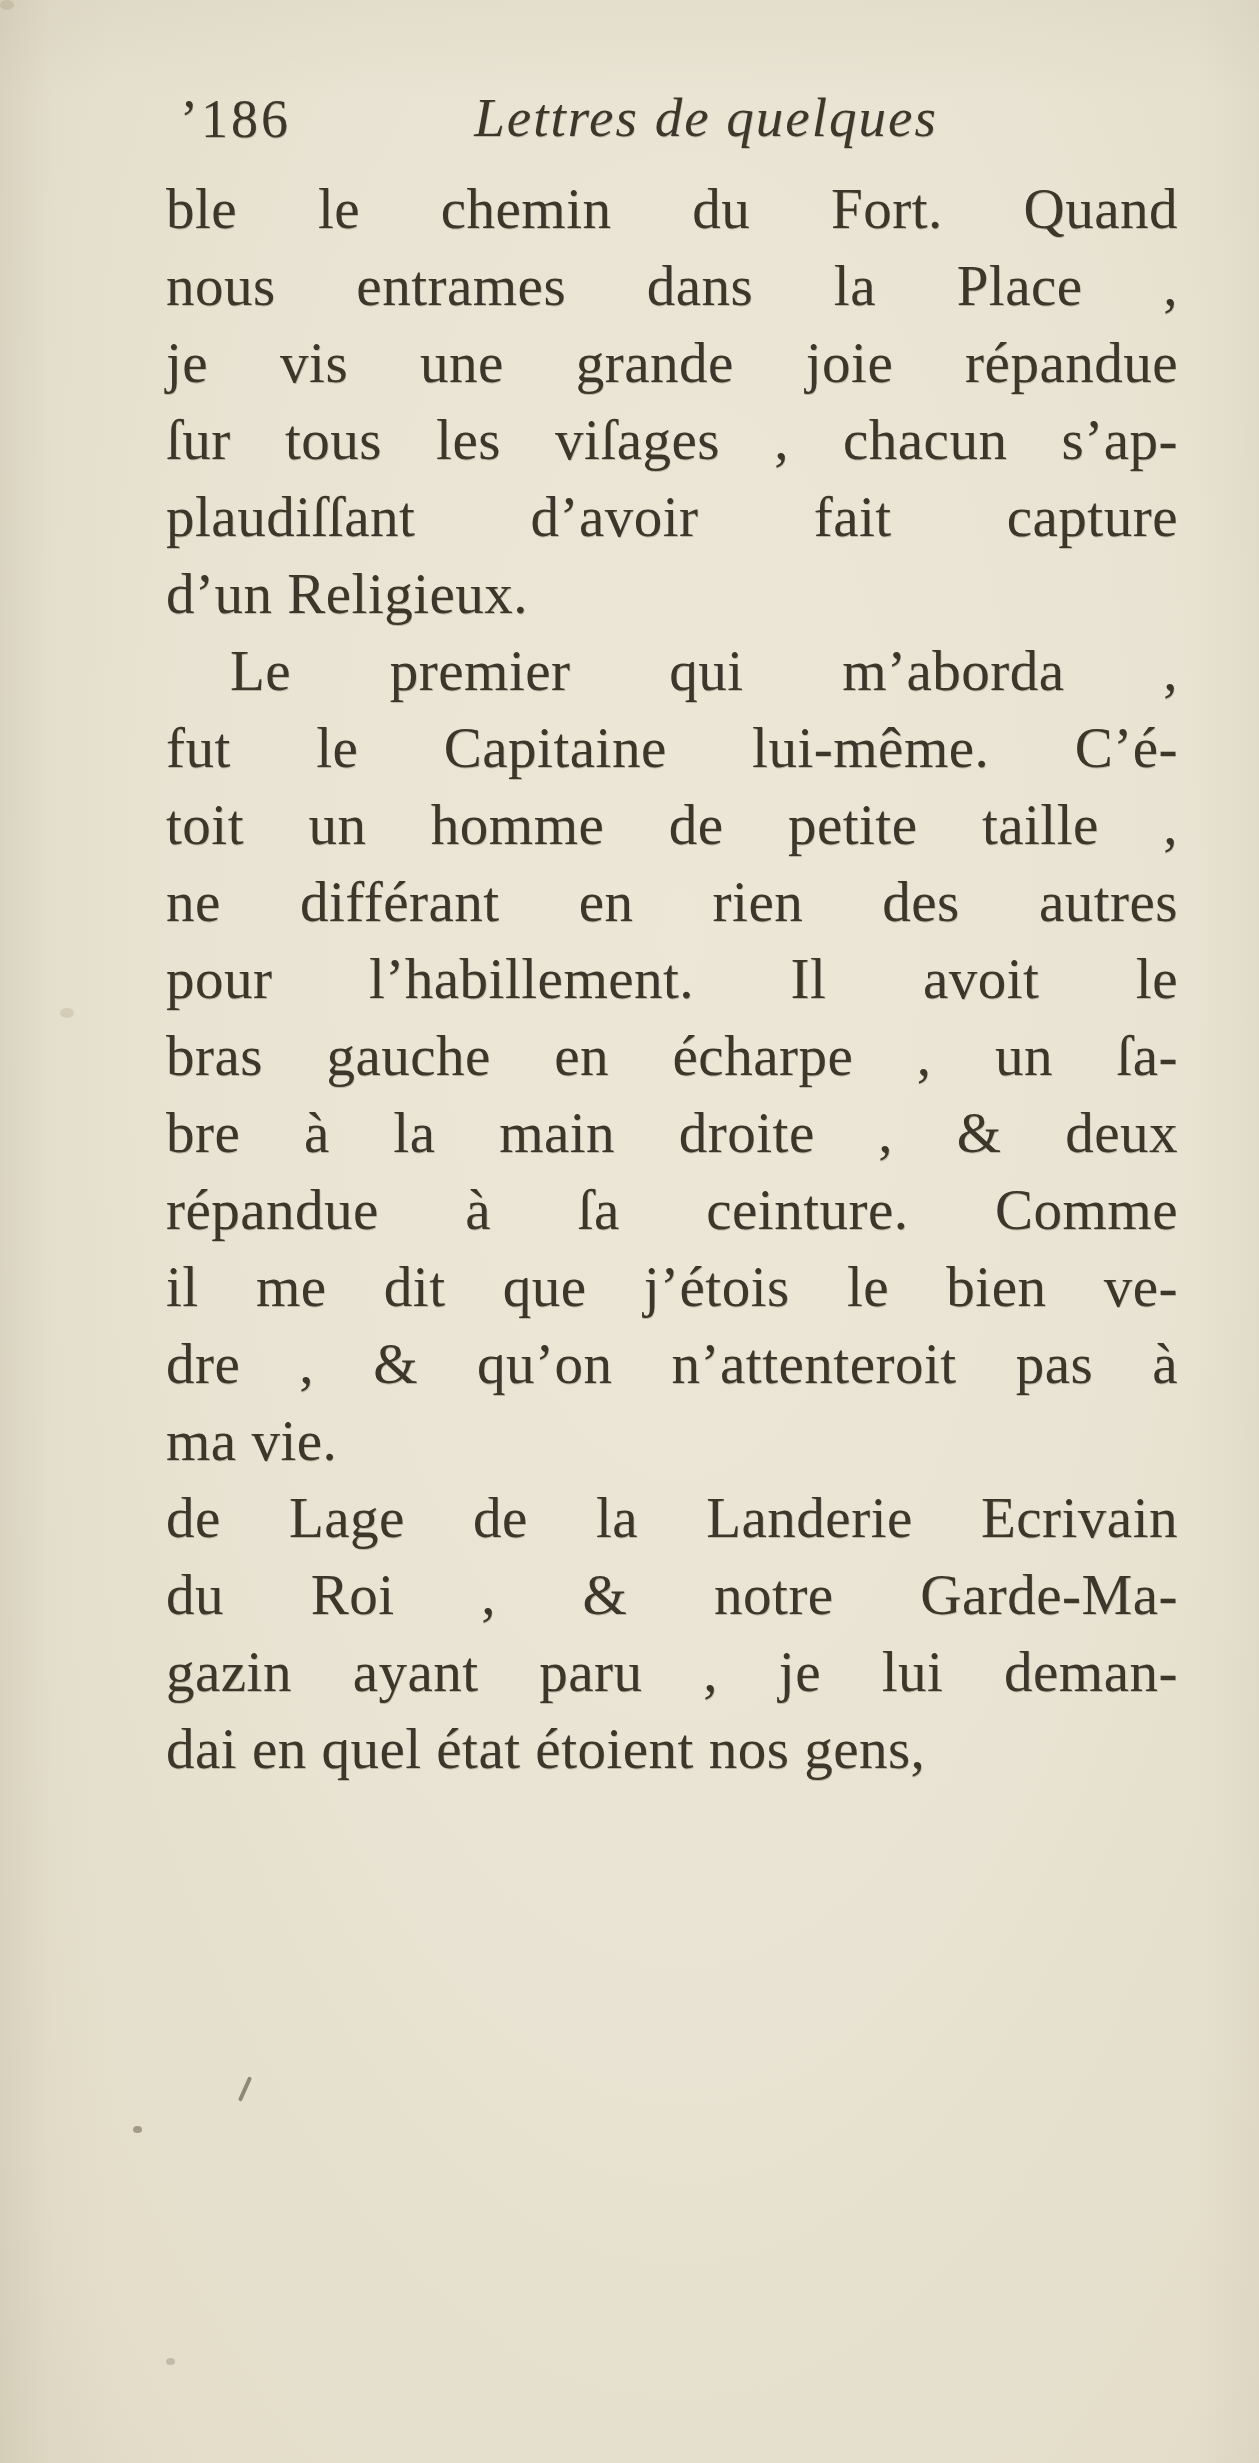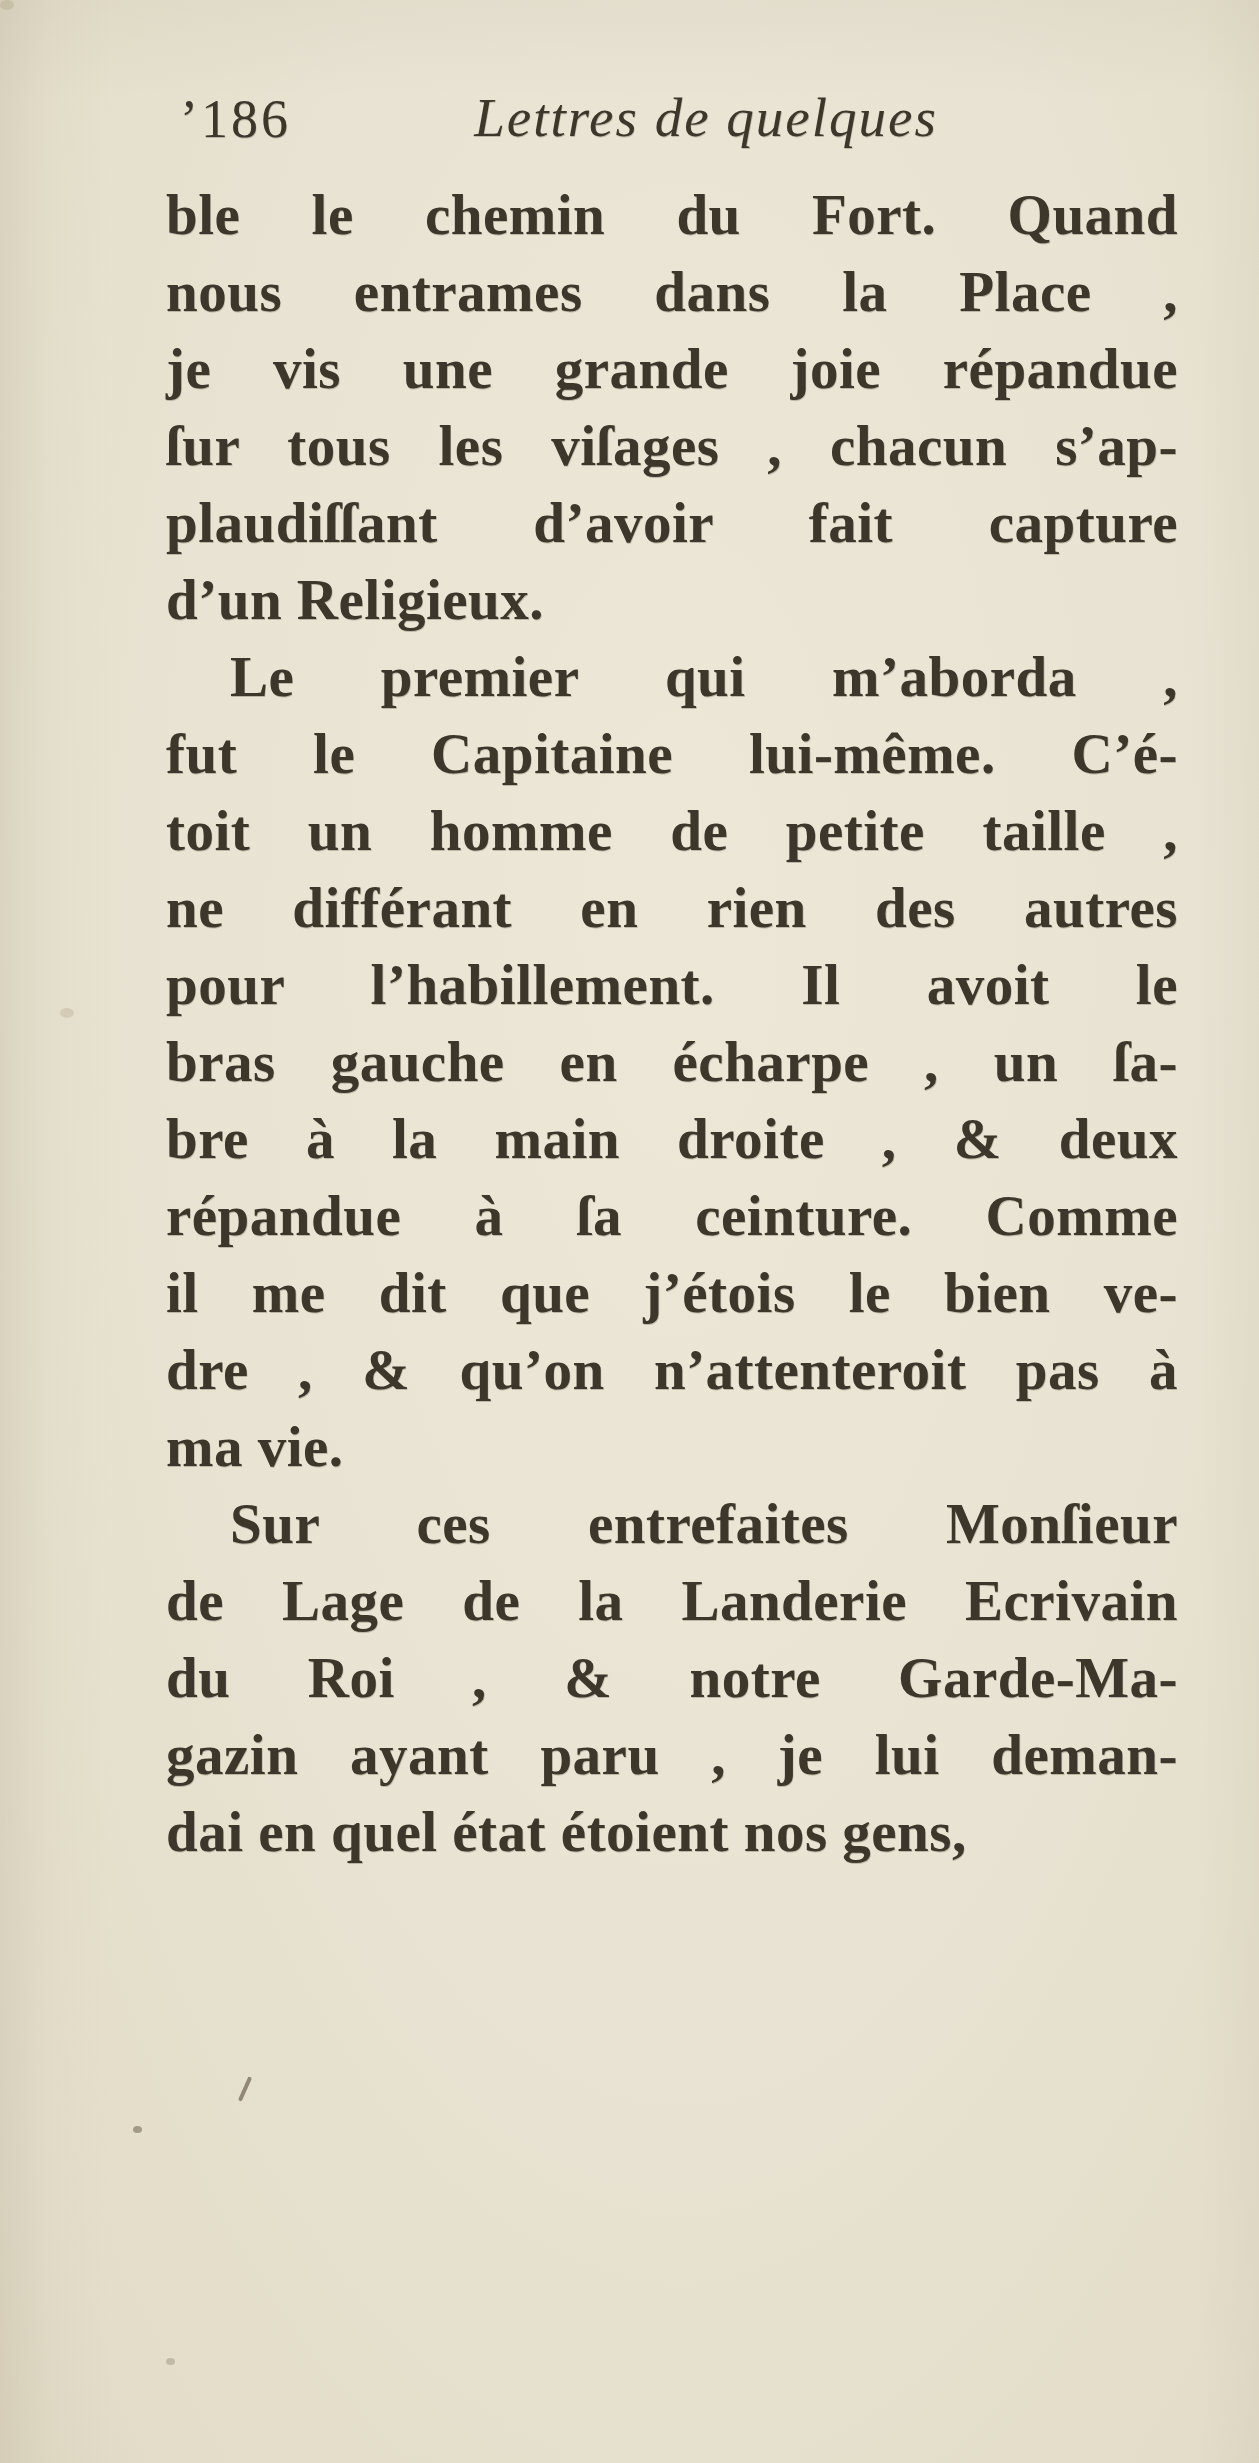--- a/index.html
+++ b/index.html
@@ -52,22 +52,21 @@
     right: 0;
     top: 0;
     text-align: center;
     transform: translateX(34px);
     font-style: italic;
     font-size: 55px;
     letter-spacing: 2px;
     text-shadow: 0.6px 0.8px 0 rgba(61,54,43,0.25);
   }
   .body-text {
-    margin-top: 6px;
-    font-weight: bold;
+    margin-top: 0;
   }
   .body-text .line {
     height: 77px;
     line-height: 77px;
     font-size: 57px;
     letter-spacing: 0.5px;
     text-align: justify;
     text-align-last: justify;
     white-space: normal;
     text-shadow: 0.6px 0.9px 0 rgba(61,54,43,0.26);
@@ -127,21 +126,20 @@
         <div class="line">fut le Capitaine lui-même. C’é-</div>
         <div class="line">toit un homme de petite taille ,</div>
         <div class="line">ne différant en rien des autres</div>
         <div class="line">pour l’habillement. Il avoit le</div>
         <div class="line">bras gauche en écharpe , un ſa-</div>
         <div class="line">bre à la main droite , &amp; deux</div>
         <div class="line">répandue à ſa ceinture. Comme</div>
         <div class="line">il me dit que j’étois le bien ve-</div>
         <div class="line">dre , &amp; qu’on n’attenteroit pas à</div>
         <div class="line loose">ma vie.</div>
-        <div class="line indent">Sur ces entrefaites Monſieur</div>
         <div class="line">de Lage de la Landerie Ecrivain</div>
         <div class="line">du Roi , &amp; notre Garde-Ma-</div>
         <div class="line">gazin ayant paru , je lui deman-</div>
         <div class="line loose">dai en quel état étoient nos gens,</div>
       </div>
 
   </div>
 
   <div class="speck slash" style="left:243px; top:2076px;"></div>
   <div class="speck dot" style="left:133px; top:2126px;"></div>

